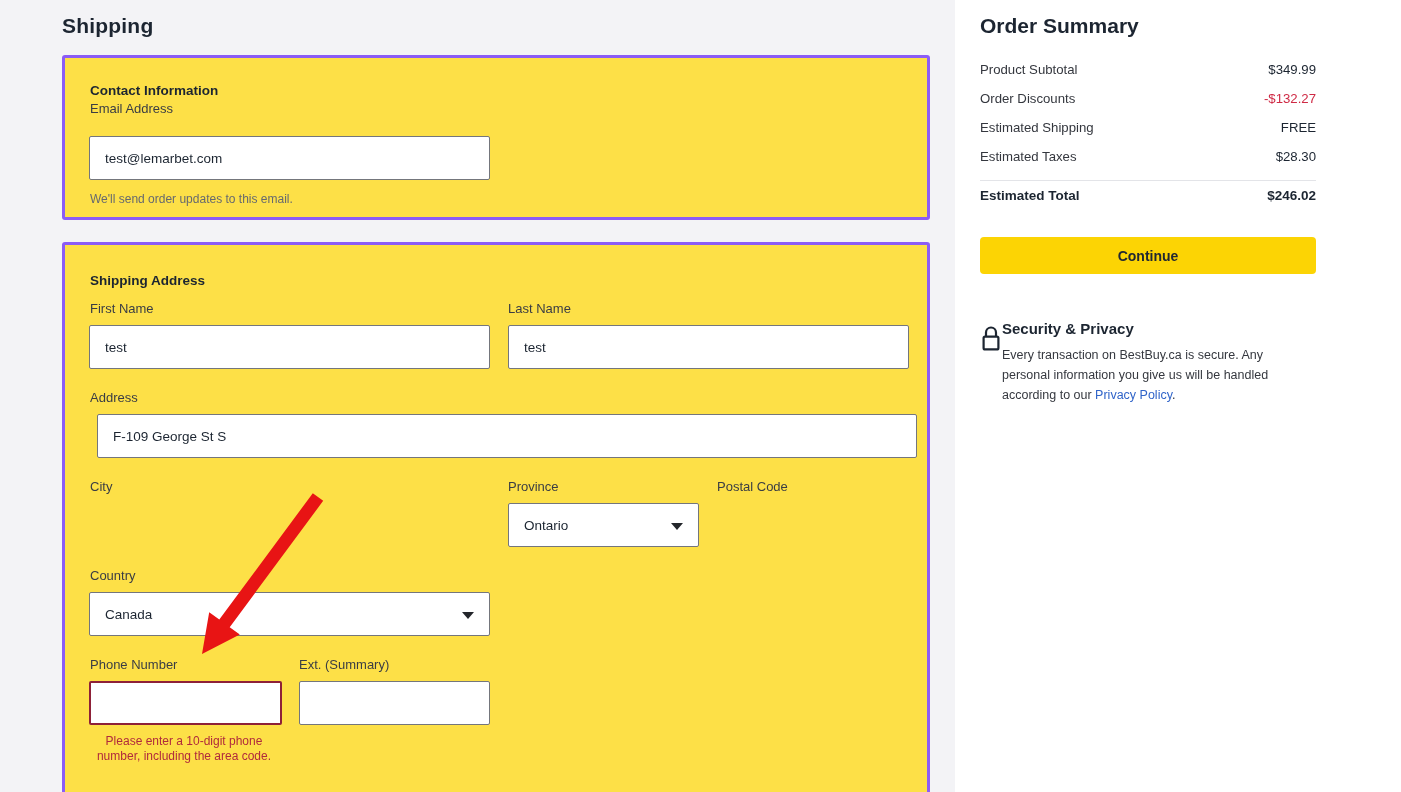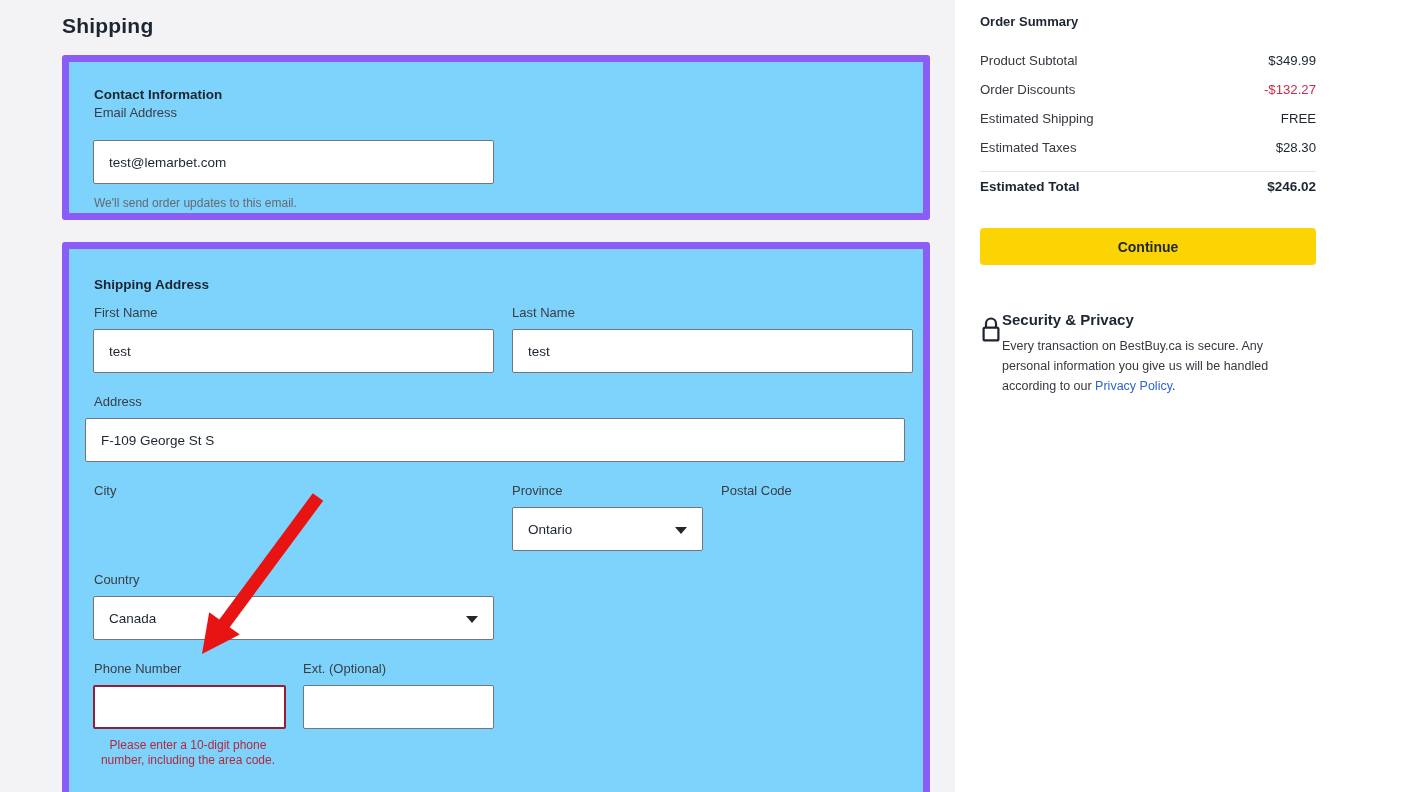--- a/index.html
+++ b/index.html
@@ -4,21 +4,21 @@
 <style>
   * { margin:0; padding:0; box-sizing:border-box; }
   html,body { width:1401px; height:792px; }
   body { font-family:"Liberation Sans", sans-serif; background:#ffffff; overflow:hidden; }
   .app { position:relative; width:1401px; height:612px; }
 
   
   .left-col { position:absolute; left:0; top:0; width:955px; height:792px; background:#f3f3f6; }
   .page-title { position:absolute; left:62px; top:14px; font-size:21px; font-weight:bold; color:#1c2531; letter-spacing:.2px; }
 
-  .card { position:absolute; left:62px; width:868px; background:#7dd3fc; border:7px solid #8b5cf6; border-radius:3px; }
+  .card { position:absolute; left:62px; width:868px; background:#fde047; border:3px solid #8b5cf6; border-radius:3px; }
   .card-contact { top:55px; height:165px; }
   .card-shipping { top:242px; height:560px; }
 
   .card h3 { font-size:13.5px; font-weight:bold; color:#1c2531; position:absolute; }
   .field-label { position:absolute; font-size:13px; color:#3a3d44; }
   .text-input { position:absolute; height:44px; border:1px solid #74767c; border-radius:2px;
                 background:#fff; padding:0 15px; font-size:13.5px; color:#1c2531;
                 font-family:"Liberation Sans", sans-serif; }
   .input-error { border:2px solid #8e2138; }
   .helper-text { position:absolute; font-size:12px; color:#66696f; }
@@ -32,35 +32,35 @@
   
   .c-heading { left:25px; top:25px; }
   .c-email-label { left:25px; top:43px; }
   .c-email-input { left:24px; top:78px; width:401px; }
   .c-helper { left:25px; top:134px; }
 
   
   .s-heading { left:25px; top:28px; }
   .s-fn-label { left:25px; top:56px; } .s-fn-input { left:24px; top:80px; width:401px; }
   .s-ln-label { left:443px; top:56px; } .s-ln-input { left:443px; top:80px; width:401px; }
-  .s-addr-label { left:25px; top:145px; } .s-addr-input { left:16px; top:169px; width:820px; }
+  .s-addr-label { left:25px; top:145px; } .s-addr-input { left:32px; top:169px; width:820px; }
   .s-city-label { left:25px; top:234px; } .s-city-input { left:24px; top:258px; width:401px; }
   .s-prov-label { left:443px; top:234px; } .s-prov-select { left:443px; top:258px; width:191px; }
   .s-postal-label { left:652px; top:234px; } .s-postal-input { left:652px; top:258px; width:192px; }
   .s-country-label { left:25px; top:323px; } .s-country-select { left:24px; top:347px; width:401px; }
   .s-phone-label { left:25px; top:412px; } .s-phone-input { left:24px; top:436px; width:193px; }
   .s-ext-label { left:234px; top:412px; } .s-ext-input { left:234px; top:436px; width:191px; }
   .s-error { left:30px; top:489px;text-align:center; }
 
   
   .annotation-arrow { position:absolute; left:180px; top:492px; width:150px; height:175px; z-index:6; pointer-events:none; }
 
   
   .sidebar { position:absolute; left:955px; top:0; width:446px; height:792px; background:#ffffff; padding:14px 25px 0 25px; }
-  .summary-title { font-size:13px; font-weight:bold; color:#1c2531; margin-bottom:17px; }
+  .summary-title { font-size:21px; font-weight:bold; color:#1c2531; margin-bottom:17px; }
   .sum-rows { width:336px; }
   .sum-row { display:flex; justify-content:space-between; align-items:center; height:29px; font-size:13.2px; color:#34373e; }
   .sum-row .val { color:#1c2531; }
   .sum-row .val.neg { color:#cf2a45; }
   .sum-divider { width:336px; border:none; border-top:1px solid #e3e4e8; margin:9px 0 7px 0; }
   .sum-total { display:flex; justify-content:space-between; align-items:flex-start; height:30px;
                width:336px; font-size:13.5px; font-weight:bold; color:#1c2531; }
   .continue-btn { display:block; width:336px; height:37px; margin-top:19px; background:#fcd404;
                   border:none; border-radius:4px; font-family:"Liberation Sans", sans-serif;
                   font-size:14px; font-weight:bold; color:#212832; cursor:pointer; }
@@ -113,21 +113,21 @@
       <div class="select-box s-country-select">
         <span>Canada</span>
         <svg class="chev" width="12" height="7" viewBox="0 0 12 7">
           <polygon points="0,0 12,0 6,7" fill="#23262b"></polygon>
         </svg>
       </div>
 
       <div class="field-label s-phone-label">Phone Number</div>
       <input class="text-input input-error s-phone-input" type="text" value="" style="">
 
-      <div class="field-label s-ext-label">Ext. (Optional)</div>
+      <div class="field-label s-ext-label">Ext. (Summary)</div>
       <input class="text-input s-ext-input" type="text" value="" style="">
 
       <div class="error-text s-error">Please enter a 10-digit phone number, including the area code.</div>
     </div>
 
     <svg class="annotation-arrow" viewBox="0 0 150 175">
       <polygon points="132.8,1.2 39.3,127.6 29.2,120.2 22,162 59.8,142.6 49.7,135.2 143.2,8.8" fill="#e81414"></polygon>
     </svg>
   </div>
 

